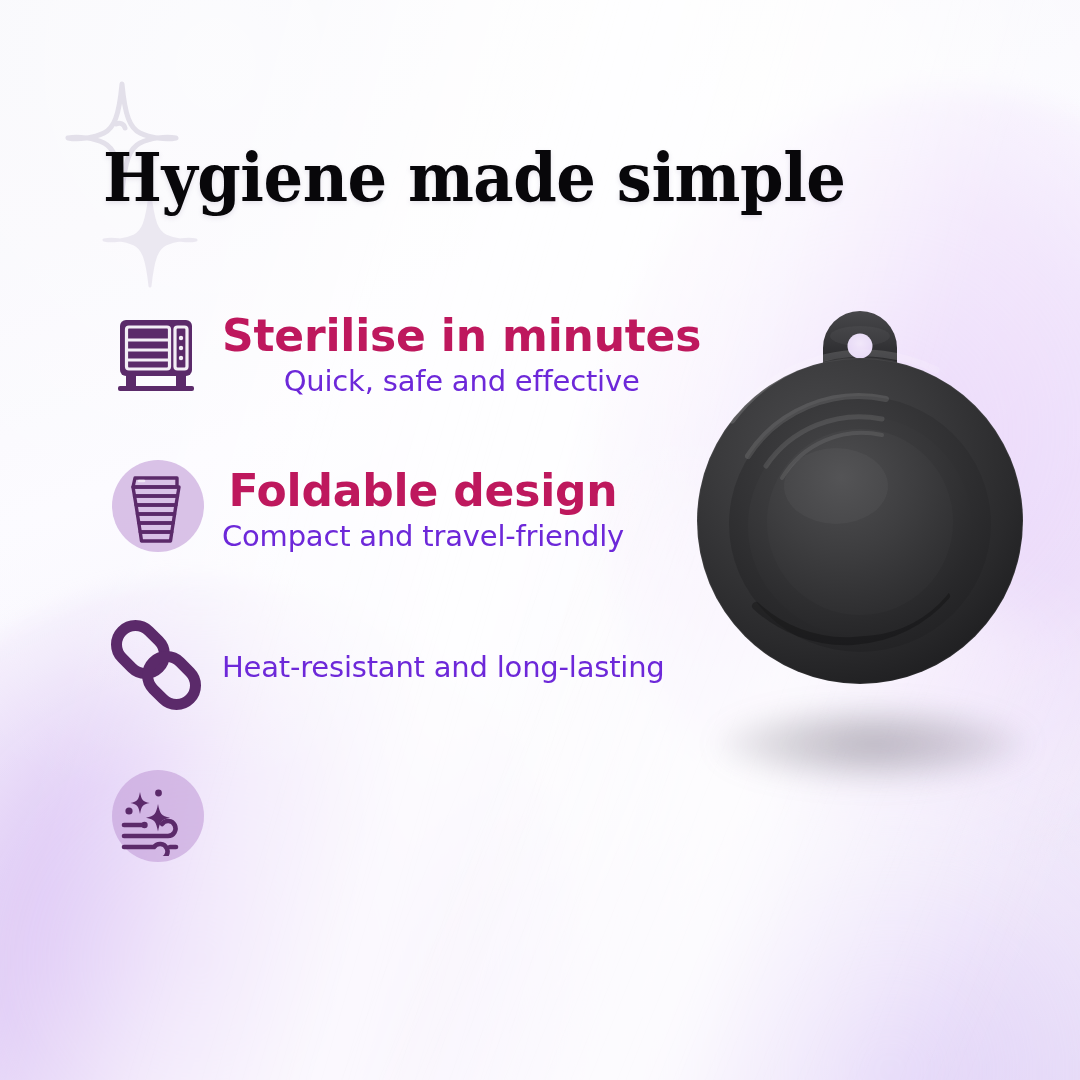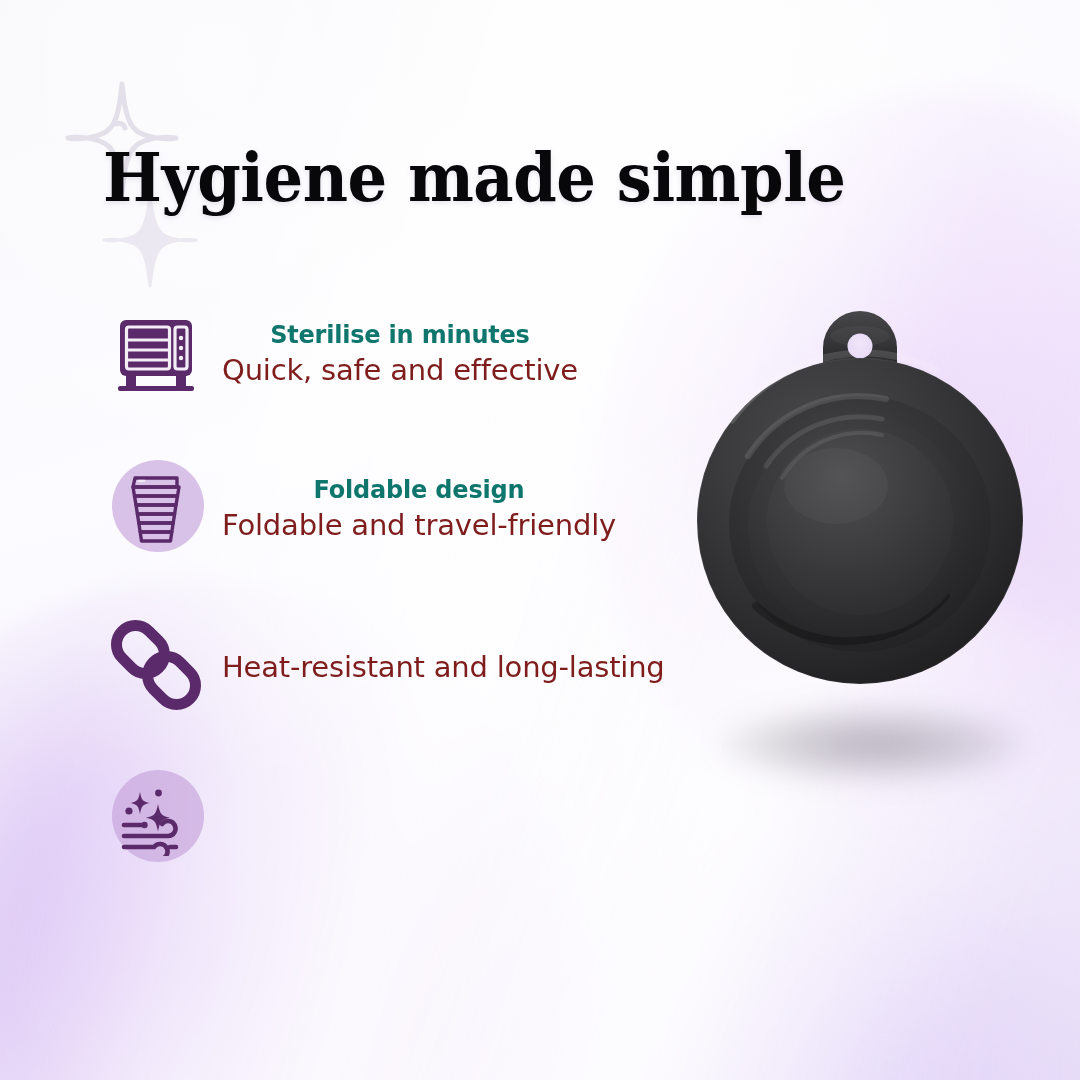--- a/index.html
+++ b/index.html
@@ -175,32 +175,32 @@
 
   .feature-text {
     margin-left: 14px;
     display: flex;
     flex-direction: column;
     justify-content: center;
   }
   .f-title {
     font-family: "DejaVu Sans", sans-serif;
     font-weight: 700;
-    font-size: 24px;
+    font-size: 44px;
     line-height: 1.12;
-    color: #0f766e;
+    color: #be185d;
     letter-spacing: -0.2px;
     white-space: nowrap;
   }
   .f-sub {
     font-family: "DejaVu Sans", sans-serif;
     font-weight: 400;
     font-size: 29px;
     line-height: 1.2;
-    color: #7f1d1d;
+    color: #6d28d9;
     letter-spacing: -0.2px;
     margin-top: 4px;
     white-space: nowrap;
   }
 
   
   .product {
     position: absolute;
     left: 686px;
     top: 296px;
@@ -284,21 +284,21 @@
             <path d="M11 33 h40 l-1.4 9 h-37.2 z"></path>
             <path d="M12.4 42 h37.2 l-1.4 9 h-34.4 z"></path>
             <path d="M13.8 51 h34.4 l-1.4 9 h-31.6 z"></path>
             <path d="M15.2 60 h31.6 l-1.3 9 h-29 z"></path>
           </g>
           <path d="M14 9 h5" stroke="#f0e7f4" stroke-width="2.6" stroke-linecap="round"></path>
         </svg>
       </div>
       <div class="feature-text">
         <div class="f-title">Foldable design</div>
-        <div class="f-sub">Foldable and travel-friendly</div>
+        <div class="f-sub">Compact and travel-friendly</div>
       </div>
     </div>
 
     <div class="feature-row">
       <div class="icon-wrap">
         <svg width="96" height="92" viewBox="0 0 96 92">
           <g transform="rotate(-45 48 46)">
             <rect x="29" y="-2" width="38" height="52" rx="19" fill="none" stroke="#5b2a6a" stroke-width="11"></rect>
             <rect x="29" y="42" width="38" height="52" rx="19" fill="none" stroke="#5b2a6a" stroke-width="11"></rect>
           </g>

